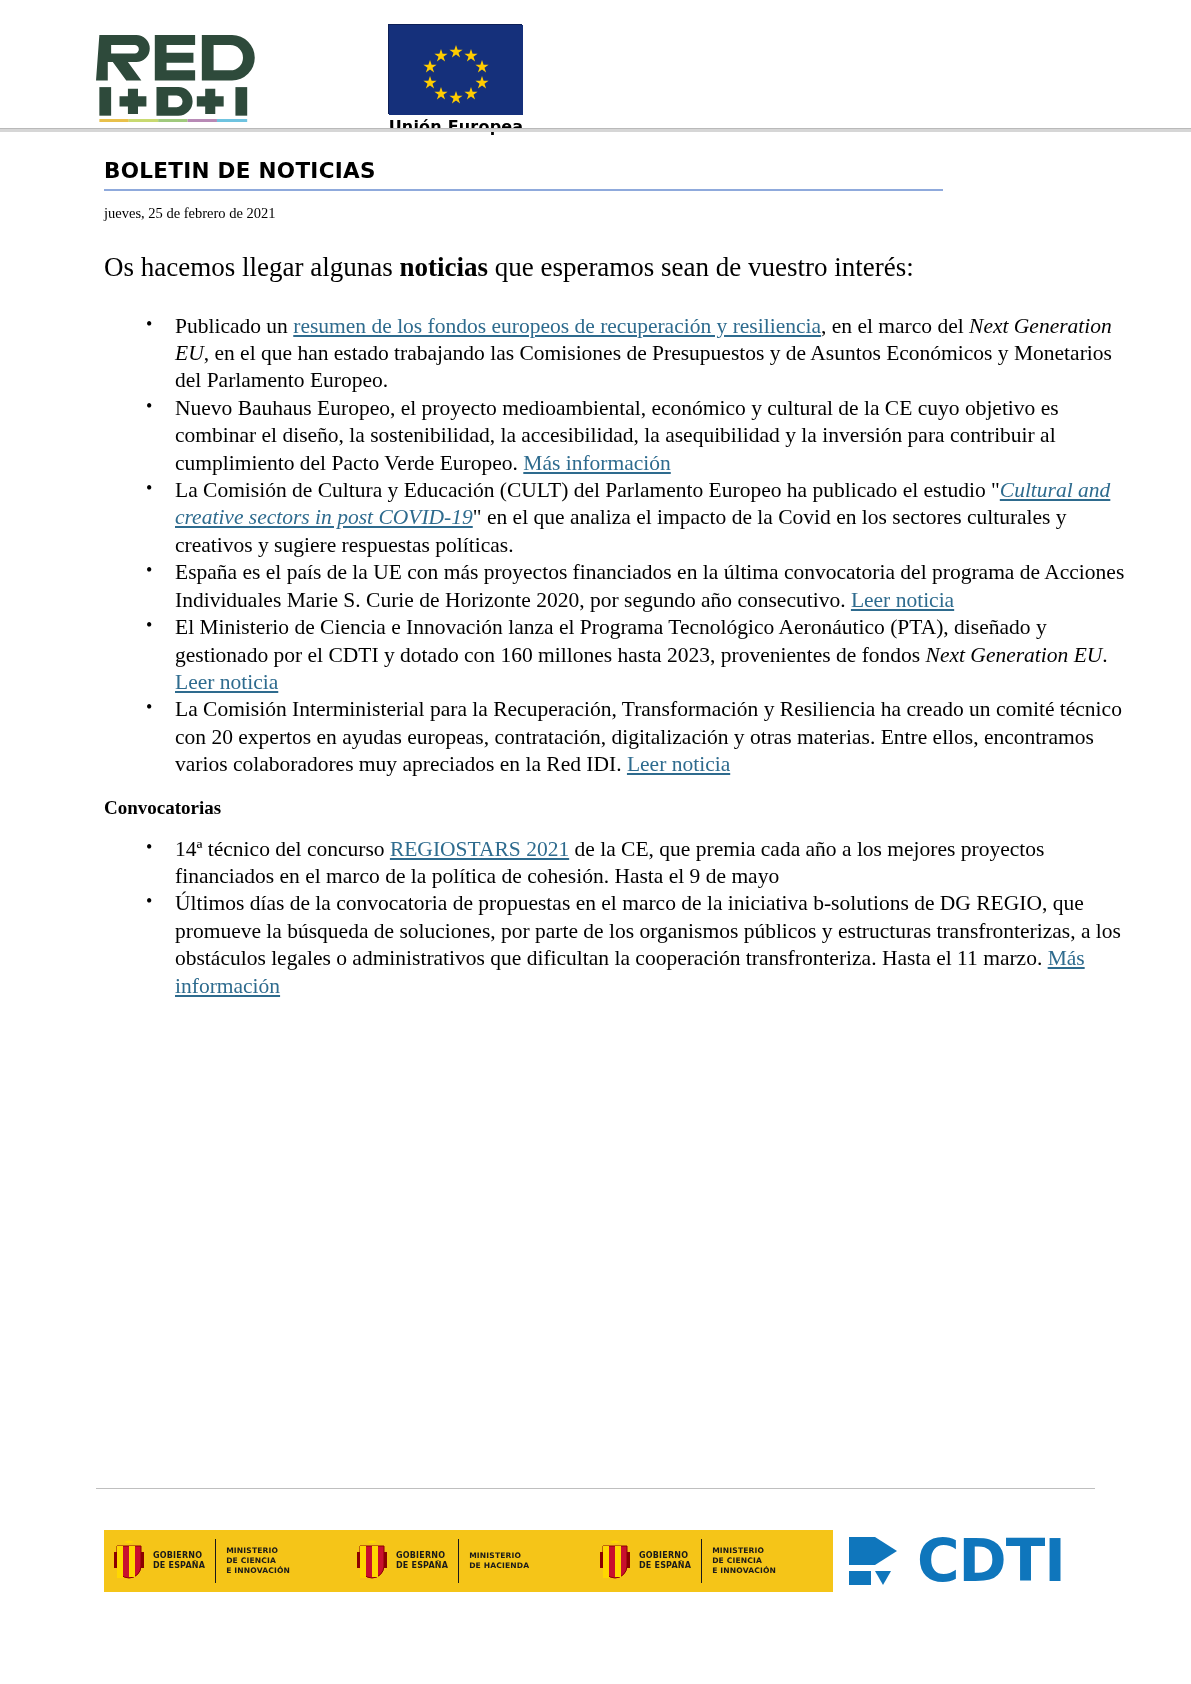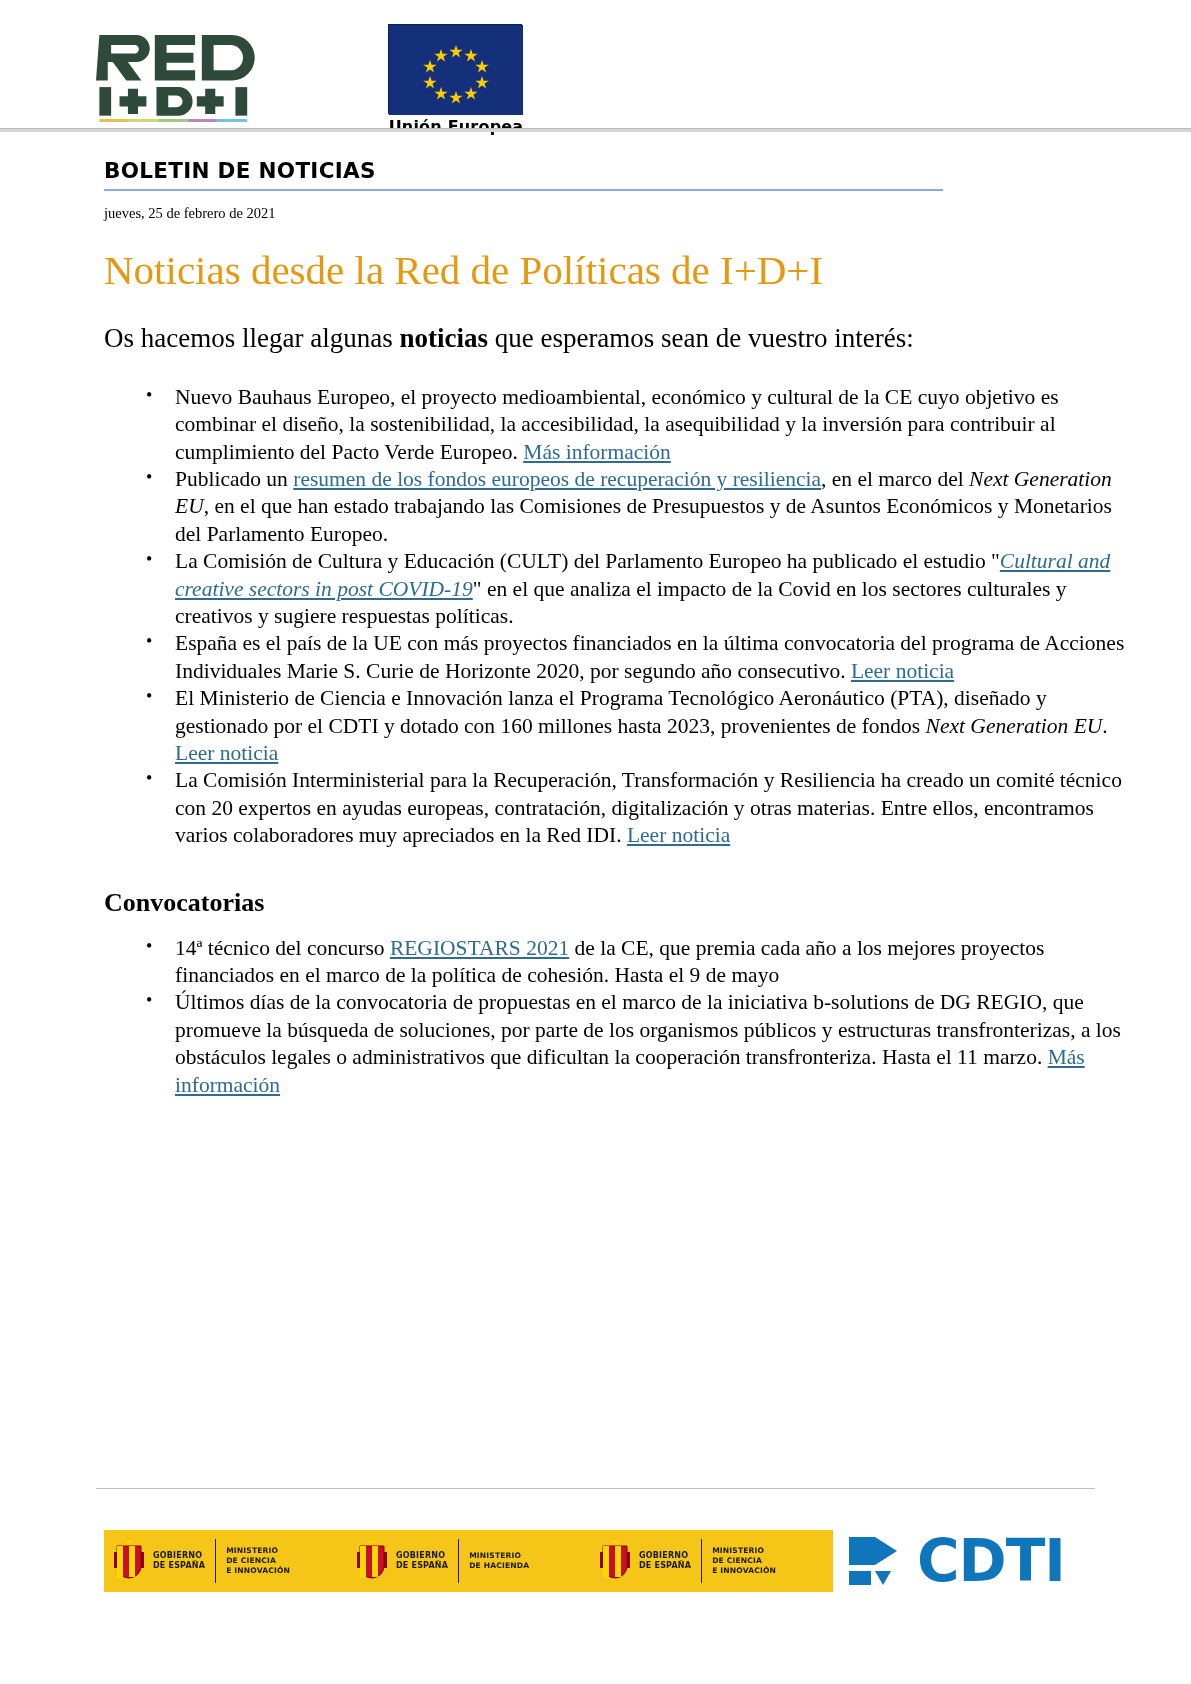--- a/index.html
+++ b/index.html
@@ -173,22 +173,22 @@
   a.link {
     color: #2E6B8E;
     text-decoration: underline;
     text-underline-offset: 2px;
   }
   i, em { font-style: italic; }
 
   .section-head {
     font-family: "Liberation Serif", "DejaVu Serif", serif;
     font-weight: bold;
-    font-size: 26px;
-    margin-top: 38px;
+    font-size: 19px;
+    margin-top: 18px;
   }
 
   
   .footer {
     position: absolute;
     left: 0;
     right: 0;
     bottom: 0;
     height: 206px;
   }
@@ -330,28 +330,27 @@
 
     <div class="header-rule"></div>
   </div>
 
   <div class="content">
 
     <div class="boletin-title">BOLETIN DE NOTICIAS</div>
     <div class="boletin-rule"></div>
     <div class="doc-date">jueves, 25 de febrero de 2021</div>
 
-    <h1 class="main-title">Noticias desde la Red de Políticas de I+D+I</h1>
 
     <p class="intro"><span>Os hacemos llegar algunas </span><b>noticias</b><span> que esperamos sean de vuestro interés:</span></p>
 
     <ul class="bullets">
+      <li><span>Publicado un </span><a class="link" href="#">resumen de los fondos europeos de recuperación y resiliencia</a><span>, en el marco del </span><em>Next Generation EU</em><span>, en el que han estado trabajando las Comisiones de Presupuestos y de Asuntos Económicos y Monetarios del Parlamento Europeo.</span></li>
+
       <li><span>Nuevo Bauhaus Europeo, el proyecto medioambiental, económico y cultural de la CE cuyo objetivo es combinar el diseño, la sostenibilidad, la accesibilidad, la asequibilidad y la inversión para contribuir al cumplimiento del Pacto Verde Europeo. </span><a class="link" href="#">Más información</a><span></span></li>
-
-      <li><span>Publicado un </span><a class="link" href="#">resumen de los fondos europeos de recuperación y resiliencia</a><span>, en el marco del </span><em>Next Generation EU</em><span>, en el que han estado trabajando las Comisiones de Presupuestos y de Asuntos Económicos y Monetarios del Parlamento Europeo.</span></li>
 
 
       <li><span>La Comisión de Cultura y Educación (CULT) del Parlamento Europeo ha publicado el estudio "</span><a class="link" href="#"><em>Cultural and creative sectors in post COVID-19</em></a><span>" en el que analiza el impacto de la Covid en los sectores culturales y creativos y sugiere respuestas políticas.</span></li>
 
       <li><span>España es el país de la UE con más proyectos financiados en la última convocatoria del programa de Acciones Individuales Marie S. Curie de Horizonte 2020, por segundo año consecutivo. </span><a class="link" href="#">Leer noticia</a><span></span></li>
 
       <li><span>El Ministerio de Ciencia e Innovación lanza el Programa Tecnológico Aeronáutico (PTA), diseñado y gestionado por el CDTI y dotado con 160 millones hasta 2023, provenientes de fondos </span><em>Next Generation EU</em><span>. </span><a class="link" href="#">Leer noticia</a><span></span></li>
 
       <li><span>La Comisión Interministerial para la Recuperación, Transformación y Resiliencia ha creado un comité técnico con 20 expertos en ayudas europeas, contratación, digitalización y otras materias. Entre ellos, encontramos varios colaboradores muy apreciados en la Red IDI. </span><a class="link" href="#">Leer noticia</a><span></span></li>
     </ul>

